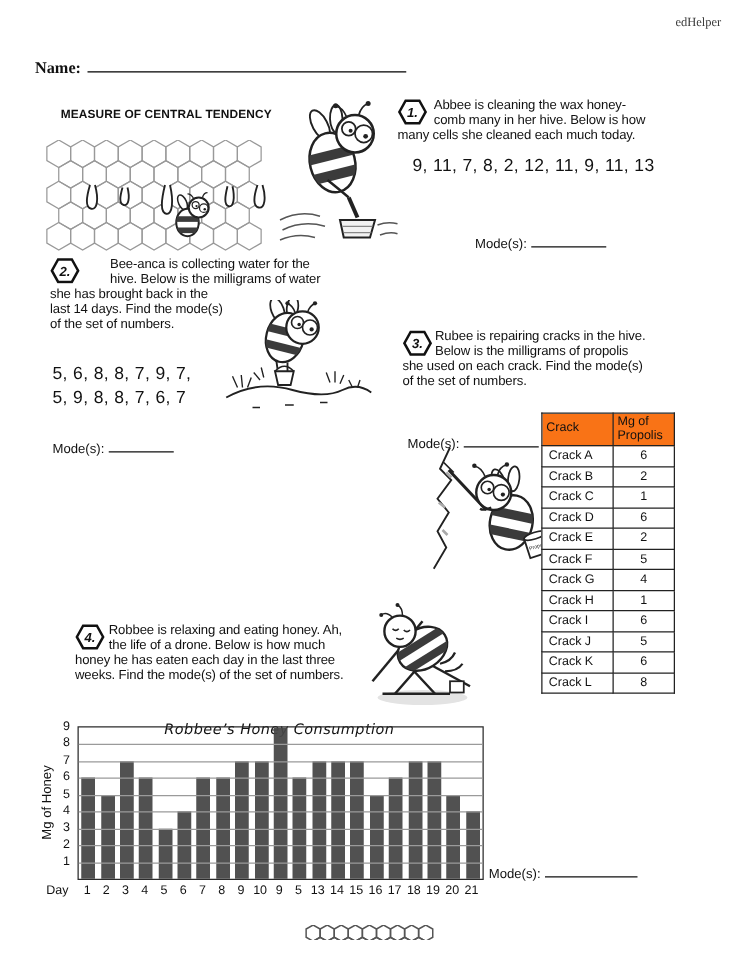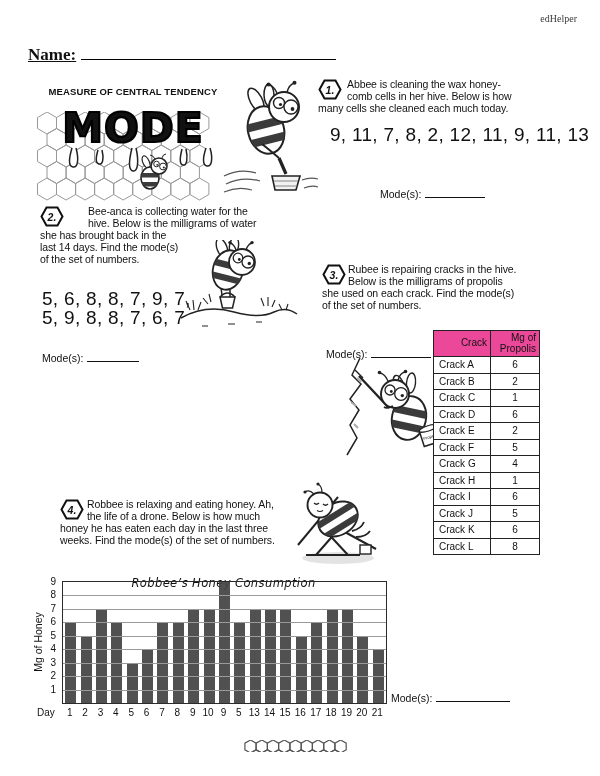--- a/index.html
+++ b/index.html
@@ -3,51 +3,51 @@
 <meta charset="utf-8">
 <style>
   html,body{margin:0;padding:0;background:#fff;}
   .page{position:relative;width:600px;height:752px;background:#fff;overflow:hidden;
         font-family:"Liberation Sans",sans-serif;color:#111;}
 
   
   .brand{position:absolute;top:13px;right:23px;font-family:"Liberation Serif",serif;
          font-size:10px;color:#3a3a3a;}
   .namerow{position:absolute;left:28px;top:45px;font-family:"Liberation Serif",serif;
-           font-size:17px;font-weight:bold;text-decoration:underline;}
+           font-size:13px;font-weight:bold;}
   .nameline{display:inline-block;width:255px;height:12px;border-bottom:1.6px solid #000;margin-left:5px;}
 
   
   .hexsvg{position:absolute;z-index:0;}
   .subtitle{position:absolute;left:41px;width:184px;text-align:center;font-size:9.5px;
             font-weight:bold;letter-spacing:.1px;z-index:2;}
   .mode-title{position:absolute;left:45px;top:107px;width:176px;text-align:center;
               font-family:"DejaVu Sans",sans-serif;font-size:41px;font-weight:bold;
               letter-spacing:1px;-webkit-text-stroke:2.2px #000;z-index:2;line-height:42px;}
   .illus{position:absolute;z-index:3;}
 
   
   .problem{position:absolute;z-index:2;}
   .badge{position:absolute;left:0;top:1;}
   .line{font-size:10.5px;line-height:11.9px;letter-spacing:-.1px;white-space:nowrap;}
   .p1 .l0,.p1 .l1{margin-left:29px;}
   .p2 .l0,.p2 .l1{margin-left:48px;}
   .p3 .l0,.p3 .l1{margin-left:26px;}
   .p4 .l0,.p4 .l1{margin-left:27px;}
-  .nums{font-size:19px;letter-spacing:.3px;white-space:nowrap;}
+  .nums{font-size:14px;letter-spacing:.3px;white-space:nowrap;}
   .p1 .nums{margin:9px 0 0 12px;}
   .p2 .nums{margin-left:2px;line-height:19px;}
   .p2 .numswrap{margin-top:23px;}
   .mode{position:absolute;font-size:10.5px;z-index:4;white-space:nowrap;}
   .blank{display:inline-block;height:9px;border-bottom:1.3px solid #111;margin-left:4px;}
 
   
   .ptable{position:absolute;left:433px;top:330px;border-collapse:collapse;font-size:10px;z-index:4;background:#fff;}
-  .ptable th{background:#ec4899;border:1.3px solid #222;font-weight:normal;
-             padding:2px 3px;line-height:10.5px;text-align:right;}
+  .ptable th{background:#f97316;border:1.3px solid #222;font-weight:normal;
+             padding:2px 3px;line-height:10.5px;text-align:left;}
   .ptable th:first-child{width:50px;}
   .ptable th:last-child{width:42px;}
   .ptable td{border:1px solid #222;height:15.5px;padding:0;line-height:15.5px;}
   .ptable td:first-child{text-align:left;padding-left:5px;}
   .ptable td:last-child{text-align:center;}
 
   
   .chart{position:absolute;left:36px;top:564px;width:370px;height:165px;z-index:2;}
   .chart-title{position:absolute;left:26px;top:12px;width:323px;text-align:center;
                font-family:"DejaVu Sans",sans-serif;font-style:italic;font-size:11.5px;letter-spacing:.4px;}
@@ -116,21 +116,20 @@
       <polygon points="58.6,82.5 49.1,88.0 39.6,82.5 39.6,71.5 49.1,66.0 58.6,71.5" fill="none" stroke="#999" stroke-width="1"></polygon>
       <polygon points="77.7,82.5 68.2,88.0 58.6,82.5 58.6,71.5 68.2,66.0 77.7,71.5" fill="none" stroke="#999" stroke-width="1"></polygon>
       <polygon points="96.7,82.5 87.2,88.0 77.7,82.5 77.7,71.5 87.2,66.0 96.7,71.5" fill="none" stroke="#999" stroke-width="1"></polygon>
       <polygon points="115.8,82.5 106.3,88.0 96.7,82.5 96.7,71.5 106.3,66.0 115.8,71.5" fill="none" stroke="#999" stroke-width="1"></polygon>
       <polygon points="134.8,82.5 125.3,88.0 115.8,82.5 115.8,71.5 125.3,66.0 134.8,71.5" fill="none" stroke="#999" stroke-width="1"></polygon>
       <polygon points="153.9,82.5 144.4,88.0 134.8,82.5 134.8,71.5 144.4,66.0 153.9,71.5" fill="none" stroke="#999" stroke-width="1"></polygon>
       <polygon points="172.9,82.5 163.4,88.0 153.9,82.5 153.9,71.5 163.4,66.0 172.9,71.5" fill="none" stroke="#999" stroke-width="1"></polygon>
     </svg>
 
   <div class="subtitle" style="top:86px">MEASURE OF CENTRAL TENDENCY</div>
-  <div class="mode-title">MODE</div>
 
   <svg class="illus" style="left:40px;top:138px" width="210" height="62" viewBox="0 0 210 62">
     <g fill="#fff" stroke="#222" stroke-width="1.5">
       <path d="M32,10 c-3,10 -4,18 1,19 c5,1 6,-8 3,-19"></path>
       <path d="M58,12 c-2,7 -3,13 1,14 c4,1 5,-6 3,-14"></path>
       <path d="M92,10 c-3,12 -4,22 1,23 c5,1 6,-10 3,-23"></path>
       <path d="M142,11 c-2,8 -3,15 1,16 c4,1 5,-7 3,-16"></path>
       <path d="M166,10 c-3,9 -4,17 1,18 c5,1 6,-8 3,-18"></path>
     </g>
     <g transform="translate(100,20)">
@@ -279,21 +278,21 @@
       <circle cx="32" cy="21" r="1.6" fill="#222"></circle>
     <path d="M66,68 q9,-2 12,-9 M70,74 q10,0 14,-6" fill="none" stroke="#222" stroke-width="1.8"></path>
   </svg>
 
   <div class="problem p1" style="left:318px;top:79px;width:185px">
     <svg class="badge" width="24" height="21" viewBox="0 0 24 21">
       <polygon points="6.5,1.5 17.5,1.5 22.5,10.5 17.5,19.5 6.5,19.5 1.5,10.5" fill="#fff" stroke="#111" stroke-width="2"></polygon>
       <text x="12" y="14.8" text-anchor="middle" font-size="10.5" font-weight="bold" font-style="italic" fill="#111">1.</text>
     </svg>
     <div class="line l0">Abbee is cleaning the wax honey-</div>
-    <div class="line l1">comb cells in her hive. Below is how</div>
+    <div class="line l1">comb many in her hive. Below is how</div>
     <div class="line">many cells she cleaned each much today.</div>
     <div class="nums">9, 11, 7, 8, 2, 12, 11, 9, 11, 13</div>
   </div>
   <div class="mode" style="left:380px;top:188px">
     <span>Mode(s):</span><span class="blank" style="width:60px"></span>
   </div>
 
   <div class="problem p2" style="left:40px;top:206px;width:260px">
     <svg class="badge" width="24" height="21" viewBox="0 0 24 21">
       <polygon points="6.5,1.5 17.5,1.5 22.5,10.5 17.5,19.5 6.5,19.5 1.5,10.5" fill="#fff" stroke="#111" stroke-width="2"></polygon>

